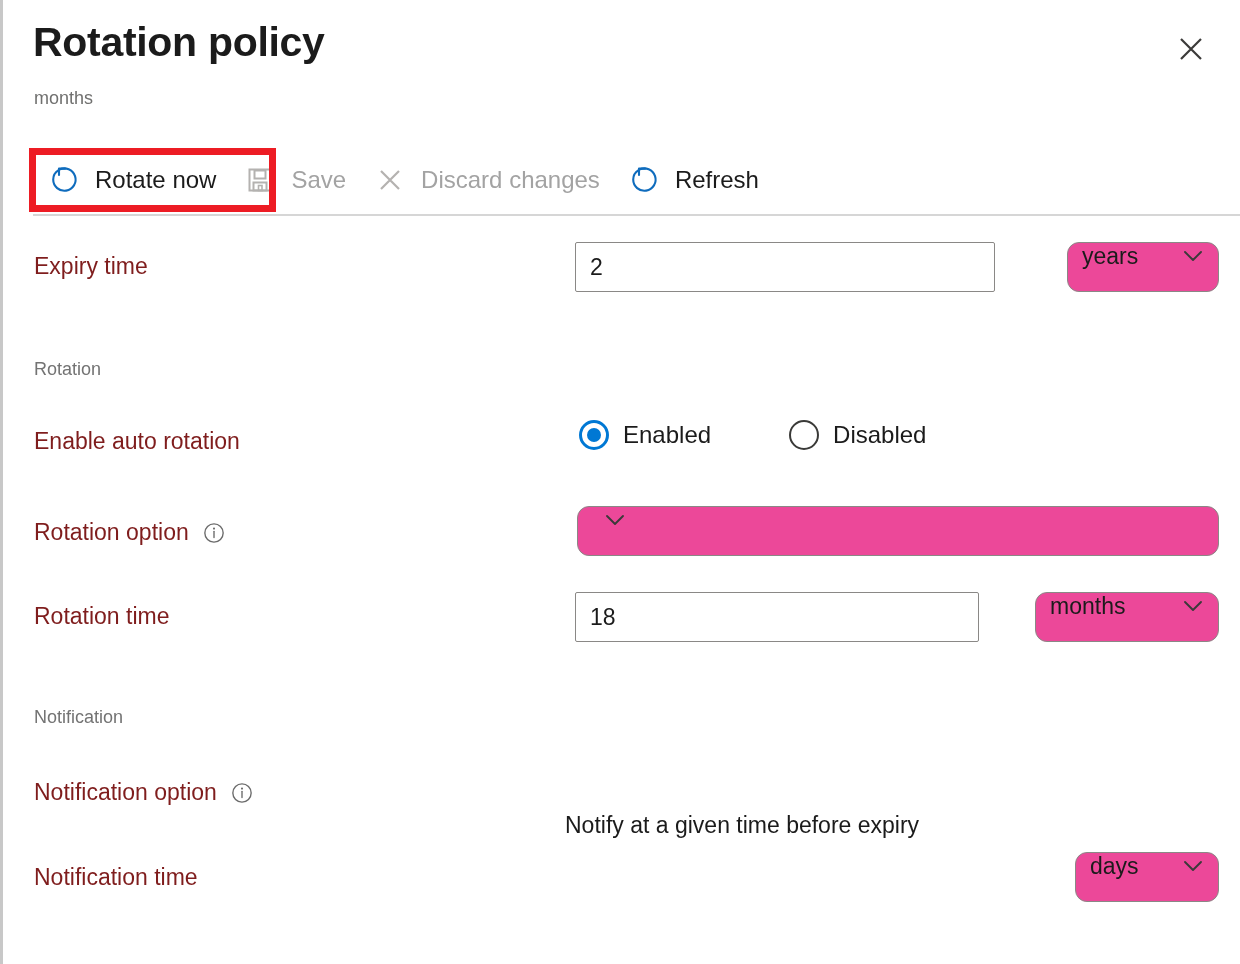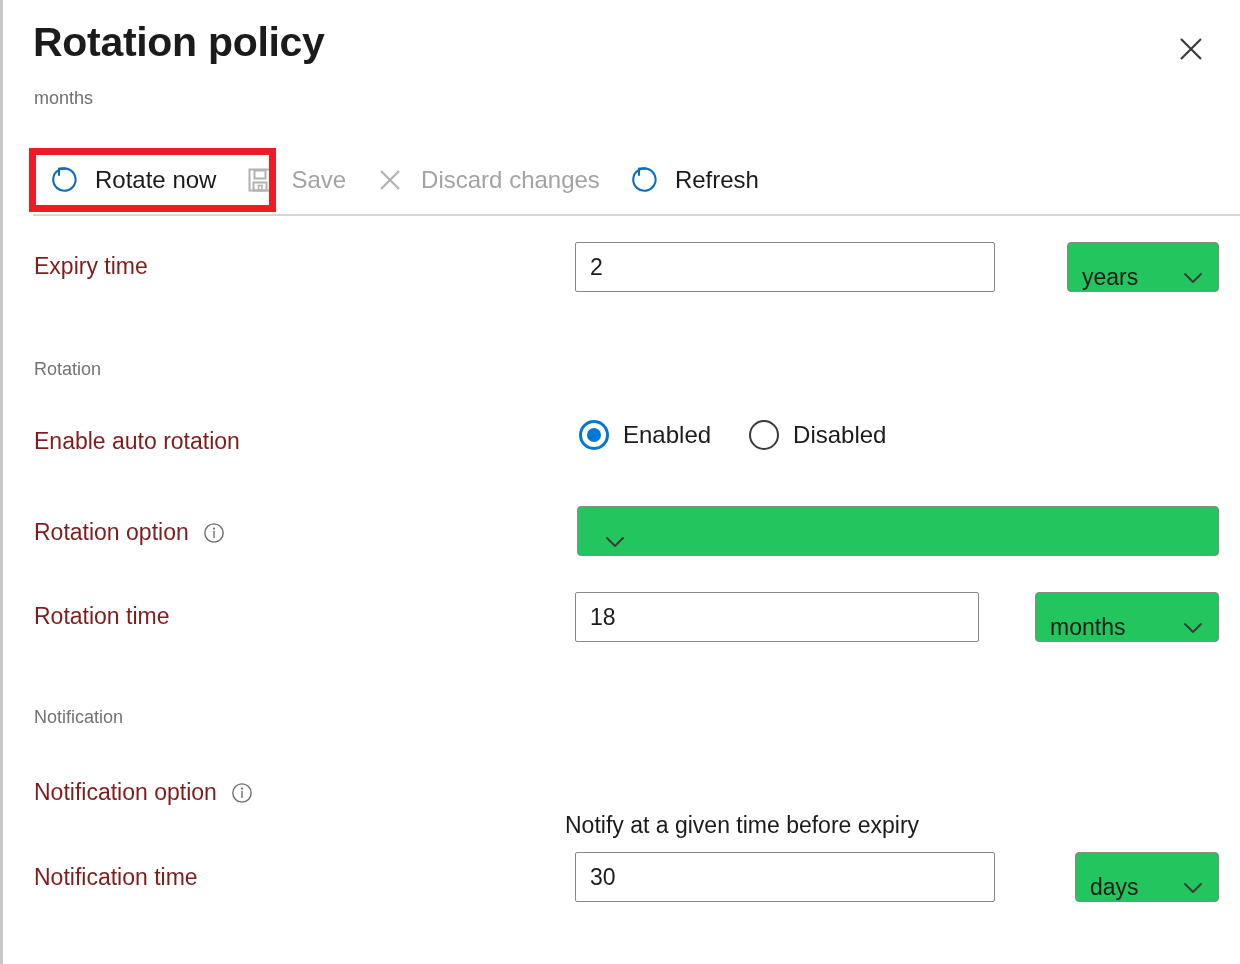--- a/index.html
+++ b/index.html
@@ -144,24 +144,24 @@
     font-size: 23px;
     color: #1b1b1b;
     padding: 0 14px;
     border-radius: 2px;
     outline: none;
   }
   .dropdown {
     position: absolute;
     box-sizing: border-box;
     border: 1px solid #8a8886;
-    background: #22c55e;
-    border-radius: 4px;
-    display: flex;
-    align-items: flex-end;
+    background: #ec4899;
+    border-radius: 12px;
+    display: flex;
+    align-items: flex-start;
     padding: 0 12px 0 14px;
     cursor: pointer;
     overflow: hidden;
   }
   .dropdown .dd-text {
     font-size: 23px;
     color: #1b1b1b;
     white-space: nowrap;
     overflow: hidden;
     flex: 1 1 auto;
@@ -171,20 +171,21 @@
     margin-left: 10px;
     display: inline-flex;
     align-items: center;
   }
 
   
   .radio-group {
     position: absolute;
     display: flex;
     align-items: center;
+    gap: 40px;
   }
   .radio-item {
     display: flex;
     align-items: center;
     cursor: pointer;
     margin-right: 38px;
   }
   .radio-item:last-child { margin-right: 0; }
   .radio-mark {
     width: 30px;
@@ -358,21 +359,20 @@
         <circle cx="12" cy="7.2" r="1.15" fill="#6b6b6b"></circle>
         <path d="M12 10.2 L12 17" stroke="#6b6b6b" stroke-width="1.5" stroke-linecap="round"></path>
       </svg>
     </span>
   </div>
   <div class="static-value" style="left:562px; top:772px;margin-top:40px;">Notify at a given time before expiry</div>
 
   <div class="row-label" style="left:31px; top:864px;">
     <span>Notification time</span>
   </div>
-  <input class="txtbox" style="left: 572px; top: 852px; width: 420px; height: 50px;" value="30">
   <div class="dropdown" style="left:1072px; top:852px; width:144px; height:50px;">
     <span class="dd-text">days</span>
     <span class="dd-caret">
       <svg width="26" height="26" viewBox="0 0 26 26" aria-hidden="true">
         <path d="M5 9 L13 17 L21 9" stroke="#3b3a39" stroke-width="1.9" fill="none" stroke-linecap="round" stroke-linejoin="round"></path>
       </svg>
     </span>
   </div>
 
 </div>

